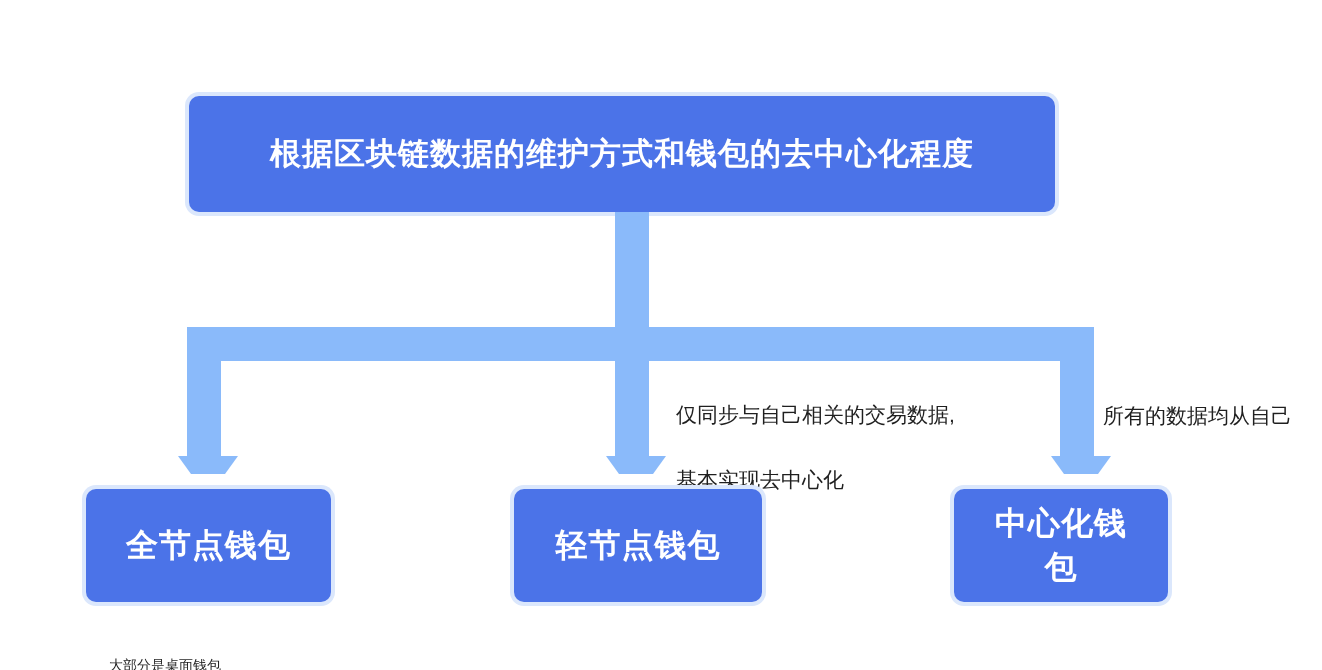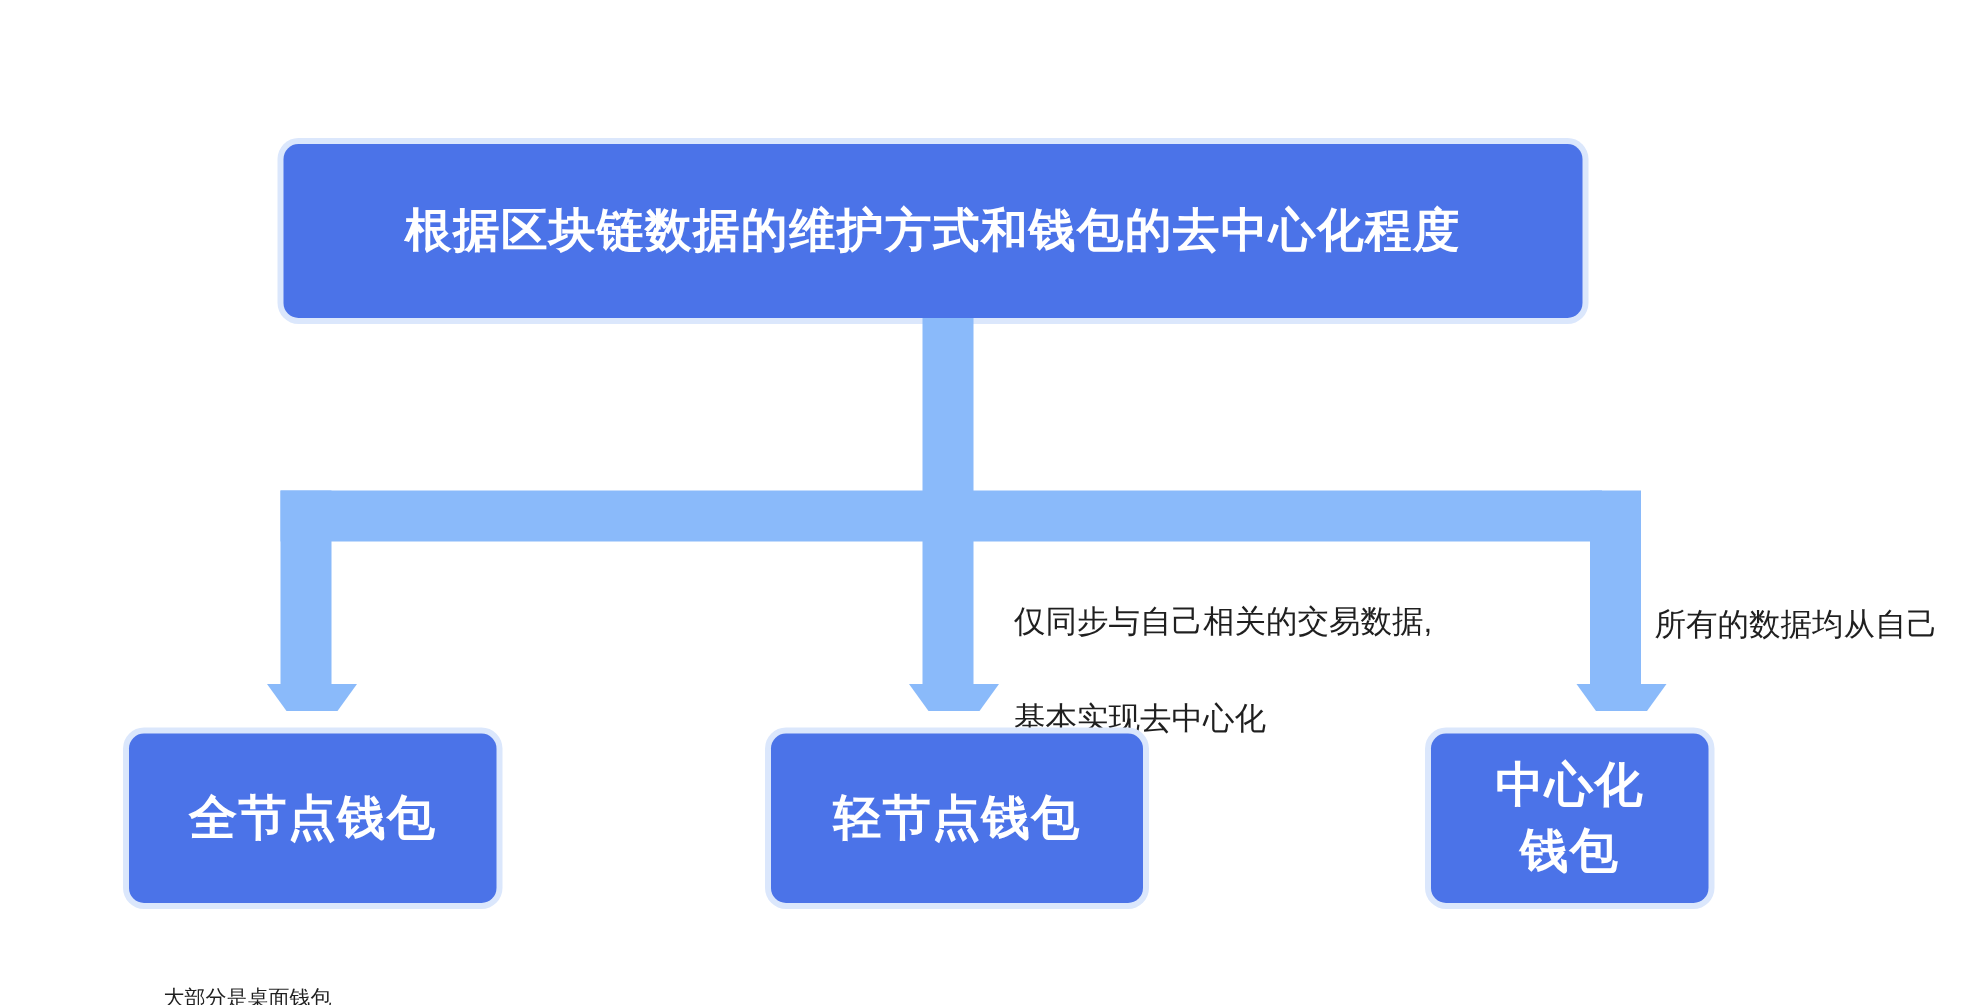--- a/index.html
+++ b/index.html
@@ -39,21 +39,21 @@
     letter-spacing: 1px;
   }
   .node.leaf {
     top: 455px;
     height: 113px;
     font-size: 32px;
     letter-spacing: 1px;
   }
   .node.leaf.l1 { left: 52px;  width: 245px; }
   .node.leaf.l2 { left: 480px; width: 248px; }
-  .node.leaf.l3 { left: 920px; width: 185px; }
+  .node.leaf.l3 { left: 920px; width: 214px; }
 
   .conn { position: absolute; background: var(--arrow); }
   .conn.hline    { left: 153px;  top: 293px; width: 881px; height: 8px; }
   .conn.v-mid    { left: 581px;  top: 178px; width: 8px;   height: 246px; }
   .conn.v-left   { left: 153px;  top: 293px; width: 8px;   height: 131px; }
   .conn.v-right  { left: 1026px; top: 293px; width: 8px;   height: 131px; }
 
   .arrowhead {
     position: absolute;
     top: 422px;

